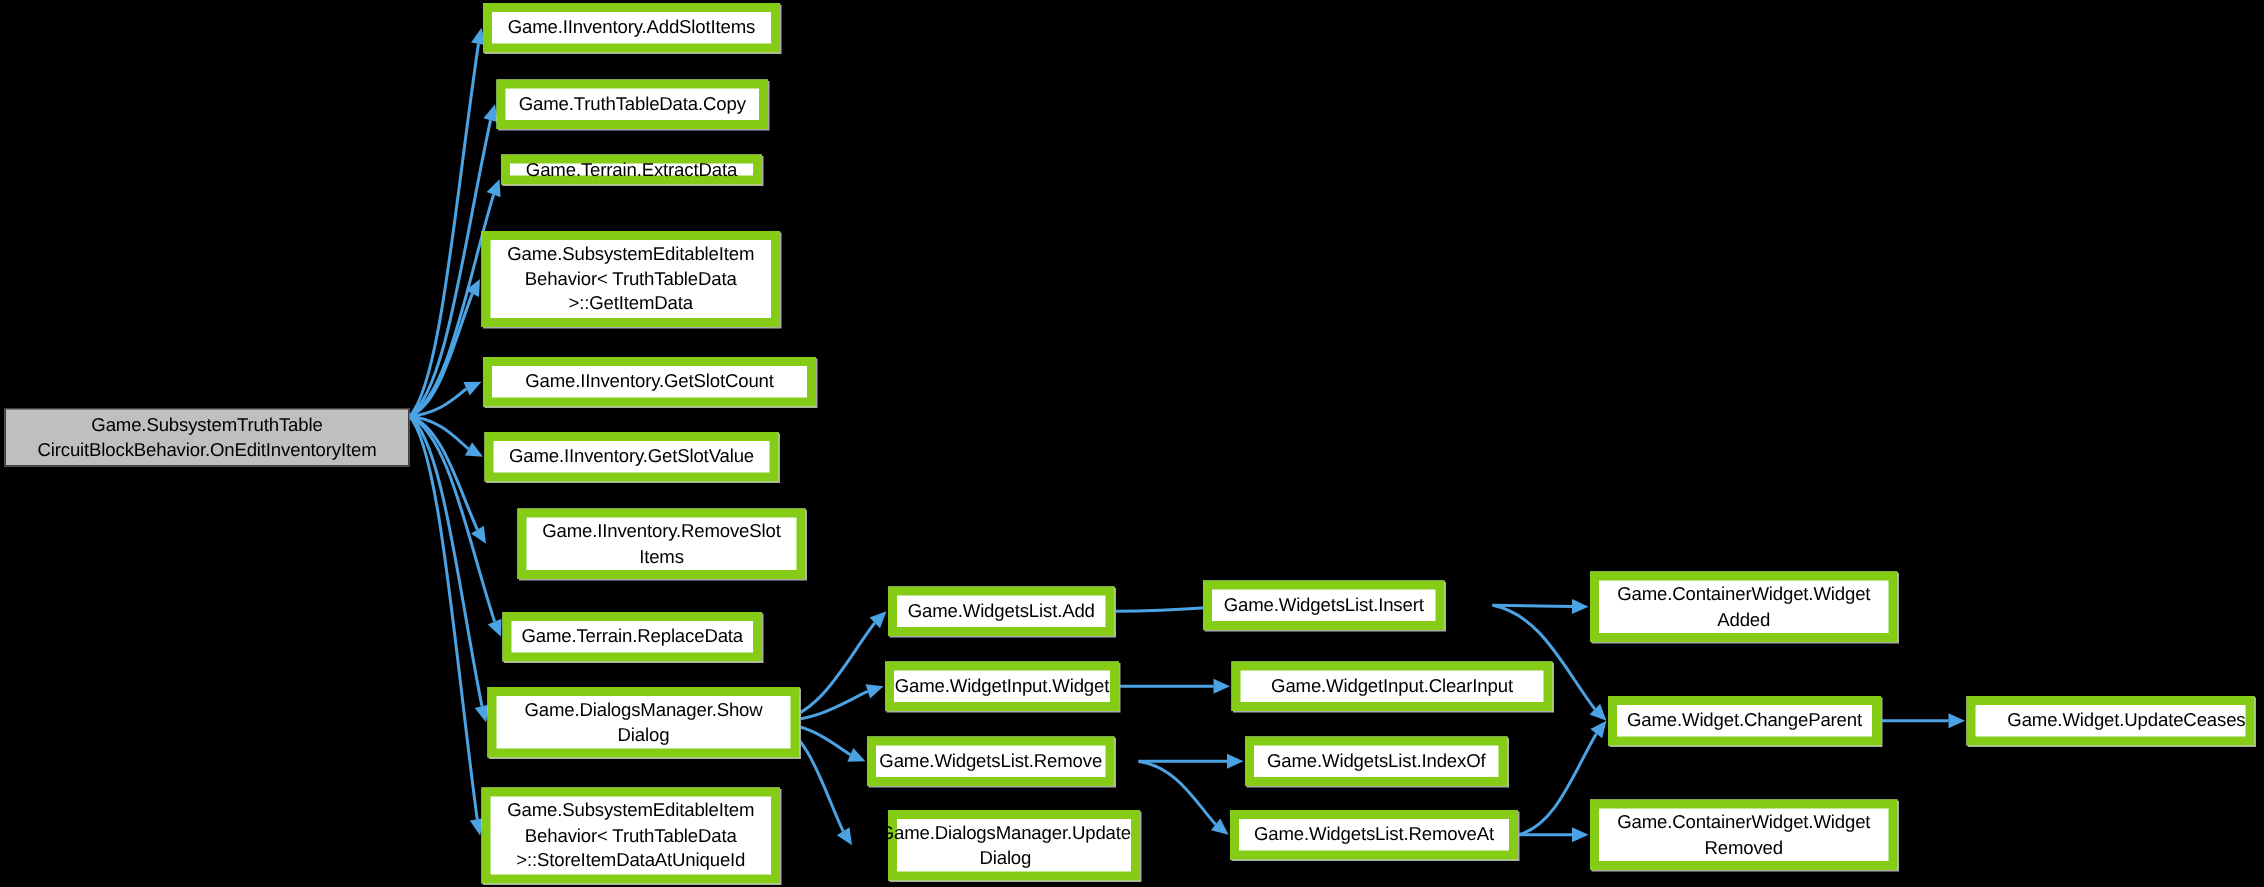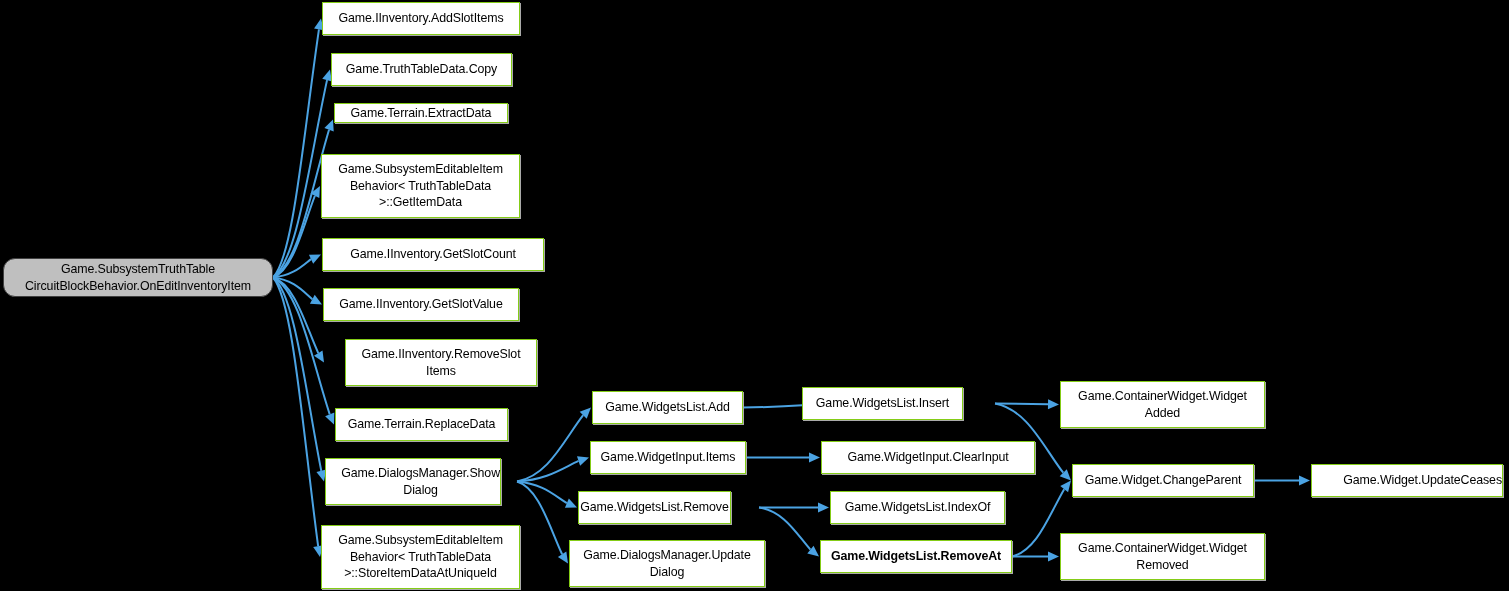--- a/index.html
+++ b/index.html
@@ -19,21 +19,21 @@
     position: absolute;
     left: 0; top: 0;
     width: 1509px;
     height: 591px;
     pointer-events: none;
   }
   .node {
     position: absolute;
     box-sizing: border-box;
     background: #ffffff;
-    border: 1px solid #84cc16;
+    border: 6px solid #84cc16;
     box-shadow: 1px 1px 0 0 #aaaaaa;
     color: #000000;
     font-size: 12.4px;
     line-height: 16.5px;
     display: flex;
     align-items: center;
     justify-content: center;
     text-align: center;
     white-space: pre-line;
     letter-spacing: -0.1px;
@@ -137,47 +137,47 @@
       <g>
         <path d="M 1012 556.5 C 1037.2 550.42, 1049.2 514.7, 1064.1839128256308 489.1337104208677" stroke="#4ba3e3" stroke-width="2" fill="none"></path>
         <polygon points="1071,480.5 1068.108326653298,492.23193186376284 1060.2594989979636,486.0354889779726" fill="#4ba3e3"></polygon>
       </g>
       <g>
         <path d="M 1254 480.5 L 1299 480.5" stroke="#4ba3e3" stroke-width="2" fill="none"></path>
         <polygon points="1310,480.5 1299,485.5 1299,475.5" fill="#4ba3e3"></polygon>
       </g>
     </svg>
   <div id="nodes">
-      <div class="node root" style="left: 3px; top: 258px; width: 270px; height: 39px; border-radius: 12px;"><span>Game.SubsystemTruthTable
+      <div class="node root" style="left: 3px; top: 272px; width: 270px; height: 39px;"><span>Game.SubsystemTruthTable
 CircuitBlockBehavior.OnEditInventoryItem</span></div>
       <div class="node" style="left: 322px; top: 2px; width: 198px; height: 33px;"><span>Game.IInventory.AddSlotItems</span></div>
       <div class="node" style="left: 331px; top: 53px; width: 181px; height: 33px;"><span>Game.TruthTableData.Copy</span></div>
       <div class="node" style="left: 334px; top: 103px; width: 174px; height: 20px;"><span>Game.Terrain.ExtractData</span></div>
       <div class="node" style="left: 321px; top: 154px; width: 199px; height: 64px;"><span>Game.SubsystemEditableItem
 Behavior&lt; TruthTableData
 &gt;::GetItemData</span></div>
       <div class="node" style="left: 322px; top: 238px; width: 222px; height: 33px;"><span>Game.IInventory.GetSlotCount</span></div>
       <div class="node" style="left: 323px; top: 288px; width: 196px; height: 33px; text-align: right;"><span>Game.IInventory.GetSlotValue</span></div>
       <div class="node" style="left: 325px; top: 339px; width: 192px; height: 47px; margin-left: 20px;"><span>Game.IInventory.RemoveSlot
 Items</span></div>
       <div class="node" style="left: 335px; top: 408px; width: 173px; height: 33px;"><span>Game.Terrain.ReplaceData</span></div>
-      <div class="node" style="left: 325px; top: 458px; width: 176px; height: 47px; justify-content: flex-end;"><span>Game.DialogsManager.Show
+      <div class="node" style="left: 325px; top: 458px; width: 208px; height: 47px;"><span>Game.DialogsManager.Show
 Dialog</span></div>
       <div class="node" style="left: 321px; top: 525px; width: 199px; height: 64px;"><span>Game.SubsystemEditableItem
 Behavior&lt; TruthTableData
 &gt;::StoreItemDataAtUniqueId</span></div>
       <div class="node" style="left: 592px; top: 391px; width: 151px; height: 33px;"><span>Game.WidgetsList.Add</span></div>
-      <div class="node" style="left: 590px; top: 441px; width: 156px; height: 33px;"><span>Game.WidgetInput.Items</span></div>
-      <div class="node" style="left: 578px; top: 491px; width: 153px; height: 33px;"><span>Game.WidgetsList.Remove</span></div>
-      <div class="node" style="left: 569px; top: 540px; width: 196px; height: 47px;"><span>Game.DialogsManager.Update
+      <div class="node" style="left: 590px; top: 441px; width: 156px; height: 33px;"><span>Game.WidgetInput.Widget</span></div>
+      <div class="node" style="left: 578px; top: 491px; width: 165px; height: 33px;"><span>Game.WidgetsList.Remove</span></div>
+      <div class="node" style="left: 592px; top: 540px; width: 168px; height: 47px; justify-content: flex-end;"><span>Game.DialogsManager.Update
 Dialog</span></div>
       <div class="node" style="left: 802px; top: 387px; width: 161px; height: 33px;"><span>Game.WidgetsList.Insert</span></div>
       <div class="node" style="left: 821px; top: 441px; width: 214px; height: 33px;"><span>Game.WidgetInput.ClearInput</span></div>
       <div class="node" style="left: 830px; top: 491px; width: 175px; height: 33px;"><span>Game.WidgetsList.IndexOf</span></div>
-      <div class="node" style="left: 820px; top: 540px; width: 192px; height: 33px; font-weight: bold;"><span>Game.WidgetsList.RemoveAt</span></div>
+      <div class="node" style="left: 820px; top: 540px; width: 192px; height: 33px;"><span>Game.WidgetsList.RemoveAt</span></div>
       <div class="node" style="left: 1060px; top: 381px; width: 205px; height: 47px;"><span>Game.ContainerWidget.Widget
 Added</span></div>
       <div class="node" style="left: 1072px; top: 464px; width: 182px; height: 33px;"><span>Game.Widget.ChangeParent</span></div>
       <div class="node" style="left: 1060px; top: 533px; width: 205px; height: 47px;"><span>Game.ContainerWidget.Widget
 Removed</span></div>
       <div class="node" style="left: 1311px; top: 464px; width: 192px; height: 33px; justify-content: flex-end;"><span>Game.Widget.UpdateCeases</span></div>
     </div>
 </div>
 
 </body></html>

